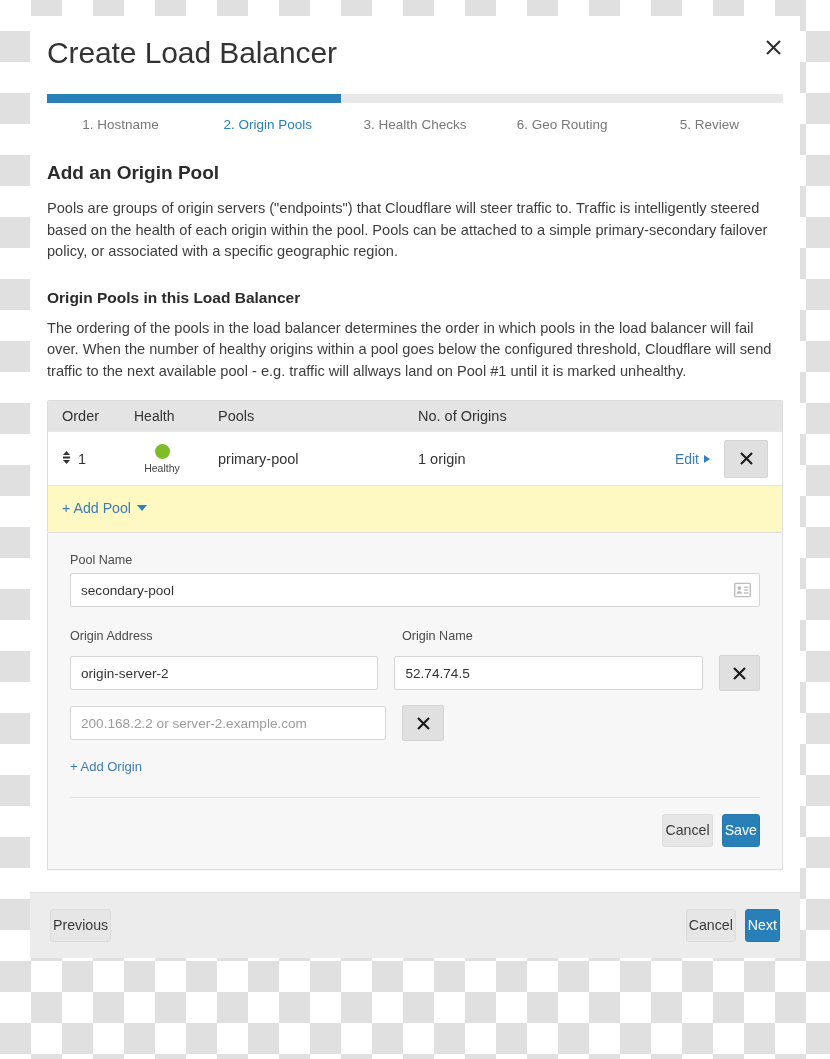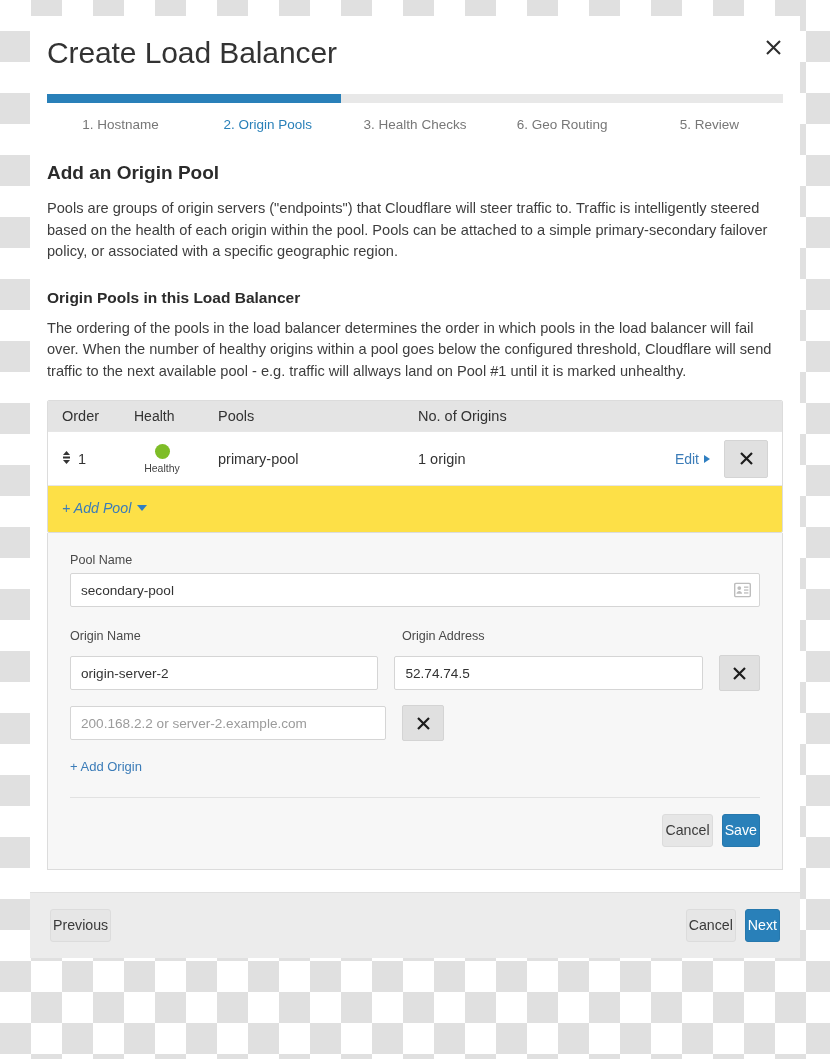--- a/index.html
+++ b/index.html
@@ -162,24 +162,23 @@
     background: #e0e0e0;
     border: 1px solid #d4d4d4;
     border-radius: 2px;
     display: flex; align-items: center; justify-content: center;
     cursor: pointer;
     padding: 0;
   }
   .x-btn-lg { width: 42px; height: 36px; }
 
   .pt-addrow {
-    background: #fde047;
+    background: #fef9c3;
     padding: 13px 14px 15px 14px;
     border-top: 1px solid #e6e6e6;
-    font-style: italic;
   }
   .add-pool-link {
     color: #3b7cb8;
     font-size: 14.2px;
     cursor: pointer;
     display: inline-flex;
     align-items: center;
     gap: 6px;
     text-decoration: none;
   }
@@ -392,22 +391,22 @@
               <path d="M2.4 11.3 c0.5-2 1.7-2.8 2.9-2.8 s2.4 0.8 2.9 2.8 z" fill="#bdbdbd"></path>
               <rect x="10" y="4" width="4.4" height="1.3" fill="#bdbdbd"></rect>
               <rect x="10" y="6.9" width="4.4" height="1.3" fill="#bdbdbd"></rect>
               <rect x="10" y="9.8" width="4.4" height="1.3" fill="#bdbdbd"></rect>
             </svg>
           </span>
         </div>
       </div>
 
       <div class="origin-head">
+        <label class="fld-label oh-2">Origin Address</label>
         <label class="fld-label oh-1">Origin Name</label>
-        <label class="fld-label oh-2">Origin Address</label>
       </div>
 
       <div class="origin-row">
         <div class="or-1">
           <input class="inp" type="text" value="origin-server-2" style="">
         </div>
         <div class="or-2">
           <input class="inp" type="text" value="52.74.74.5" style="">
         </div>
         <button class="x-btn x-btn-lg" aria-label="Remove origin">

